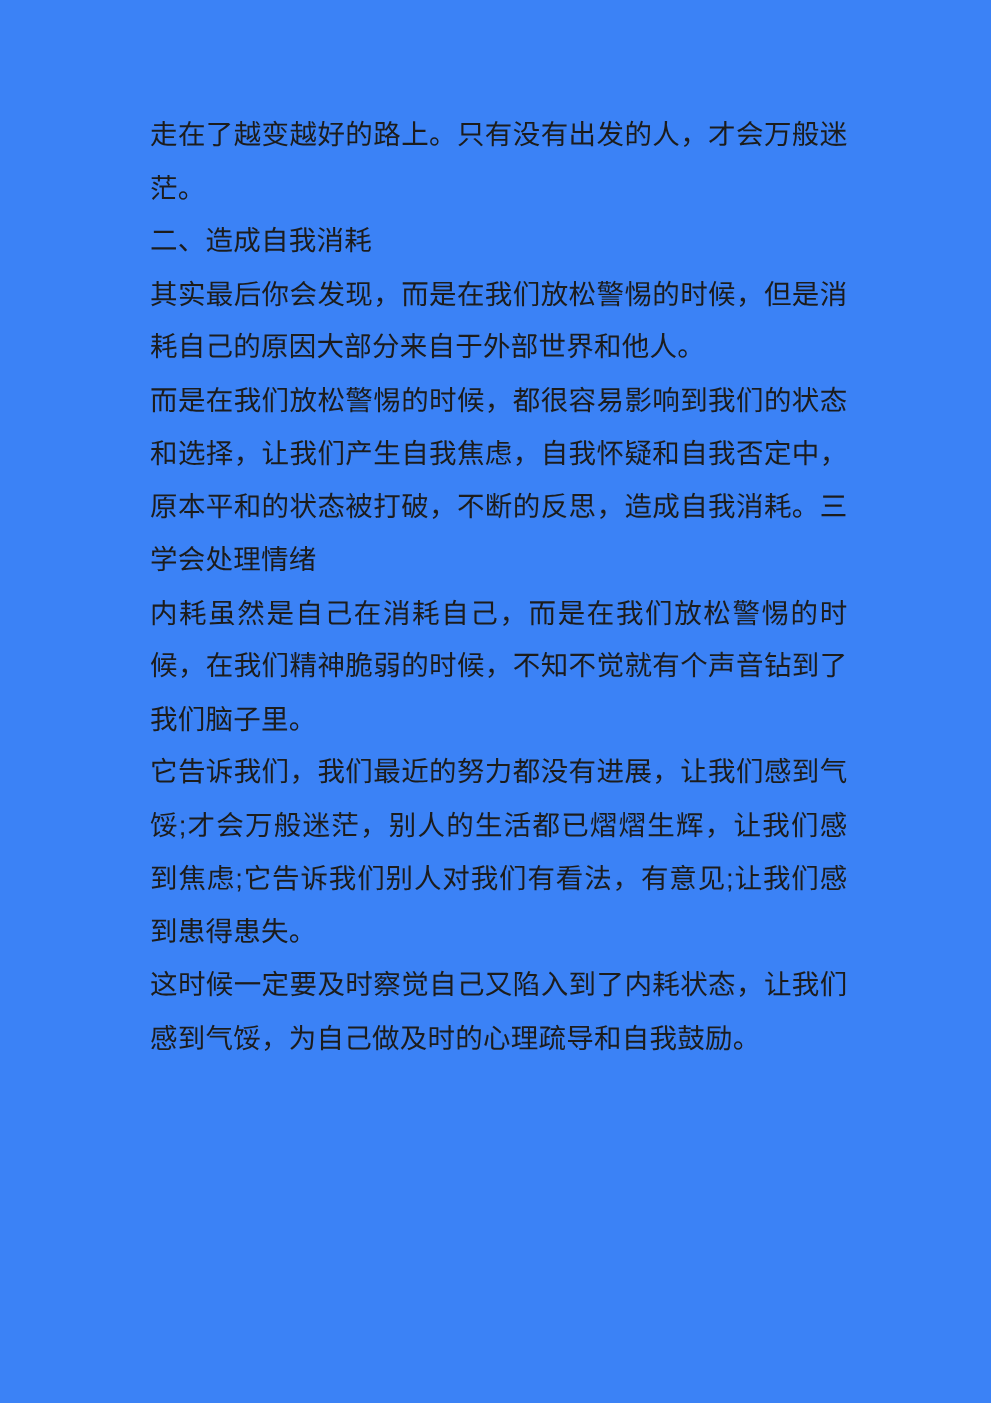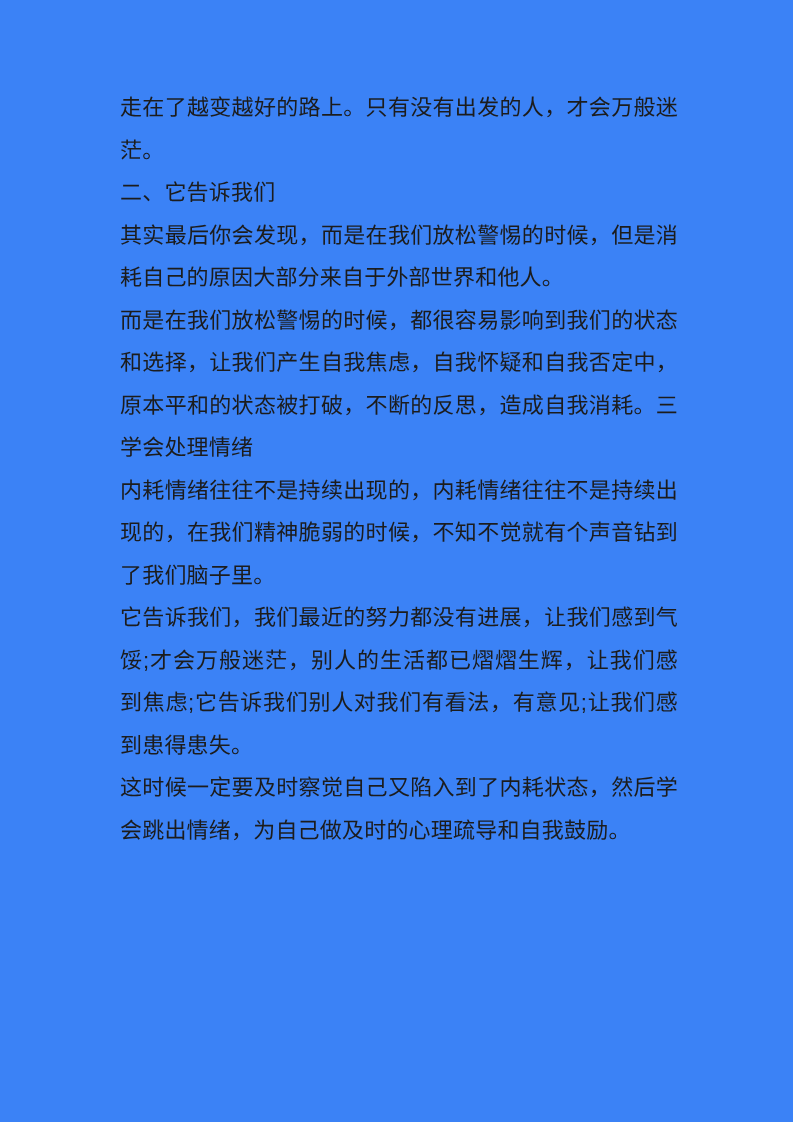--- a/index.html
+++ b/index.html
@@ -34,20 +34,20 @@
     margin: 0;
     padding: 0;
   }
 </style>
 </head>
 <body>
 
 <div class="page">
   <div class="doc-body">
       <p>走在了越变越好的路上。只有没有出发的人，才会万般迷茫。</p>
-      <p>二、它告诉我们</p>
+      <p>二、造成自我消耗</p>
       <p>其实最后你会发现，而是在我们放松警惕的时候，但是消耗自己的原因大部分来自于外部世界和他人。</p>
       <p>而是在我们放松警惕的时候，都很容易影响到我们的状态和选择，让我们产生自我焦虑，自我怀疑和自我否定中，原本平和的状态被打破，不断的反思，造成自我消耗。三学会处理情绪</p>
-      <p>内耗情绪往往不是持续出现的，内耗情绪往往不是持续出现的，在我们精神脆弱的时候，不知不觉就有个声音钻到了我们脑子里。</p>
+      <p>内耗虽然是自己在消耗自己，而是在我们放松警惕的时候，在我们精神脆弱的时候，不知不觉就有个声音钻到了我们脑子里。</p>
       <p>它告诉我们，我们最近的努力都没有进展，让我们感到气馁;才会万般迷茫，别人的生活都已熠熠生辉，让我们感到焦虑;它告诉我们别人对我们有看法，有意见;让我们感到患得患失。</p>
-      <p>这时候一定要及时察觉自己又陷入到了内耗状态，然后学会跳出情绪，为自己做及时的心理疏导和自我鼓励。</p>
+      <p>这时候一定要及时察觉自己又陷入到了内耗状态，让我们感到气馁，为自己做及时的心理疏导和自我鼓励。</p>
     </div>
 </div>
 
 </body></html>

